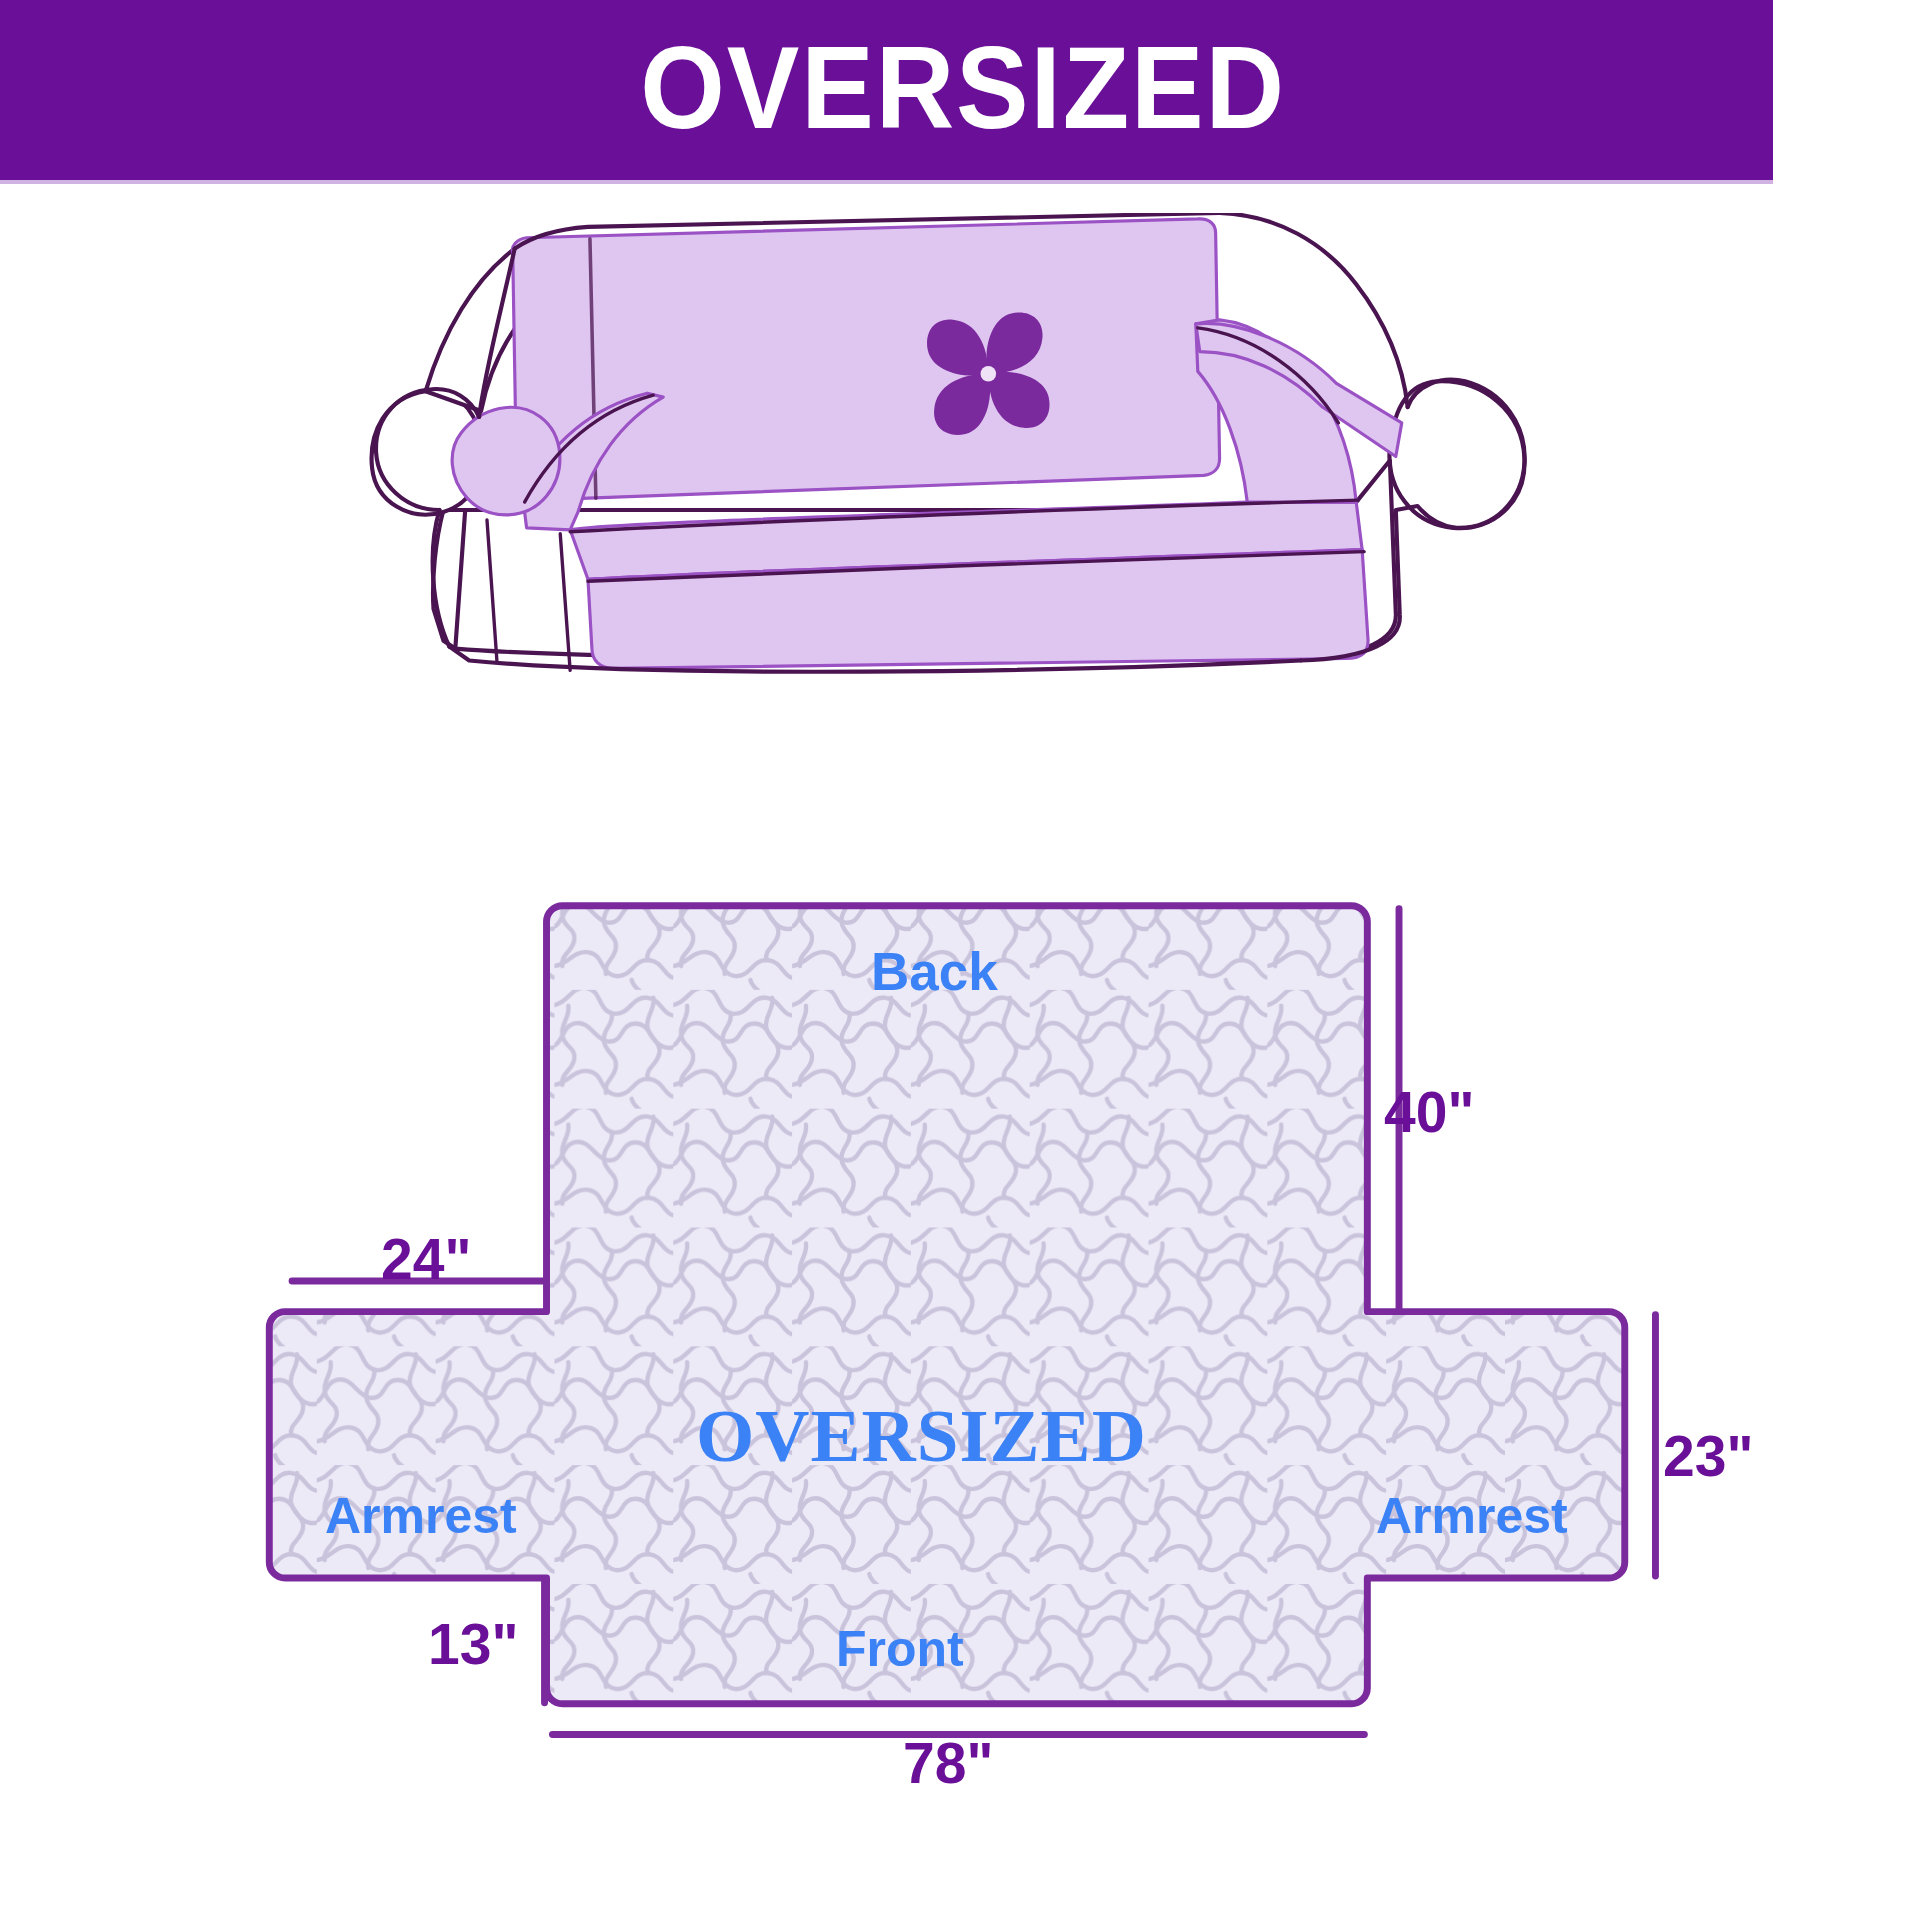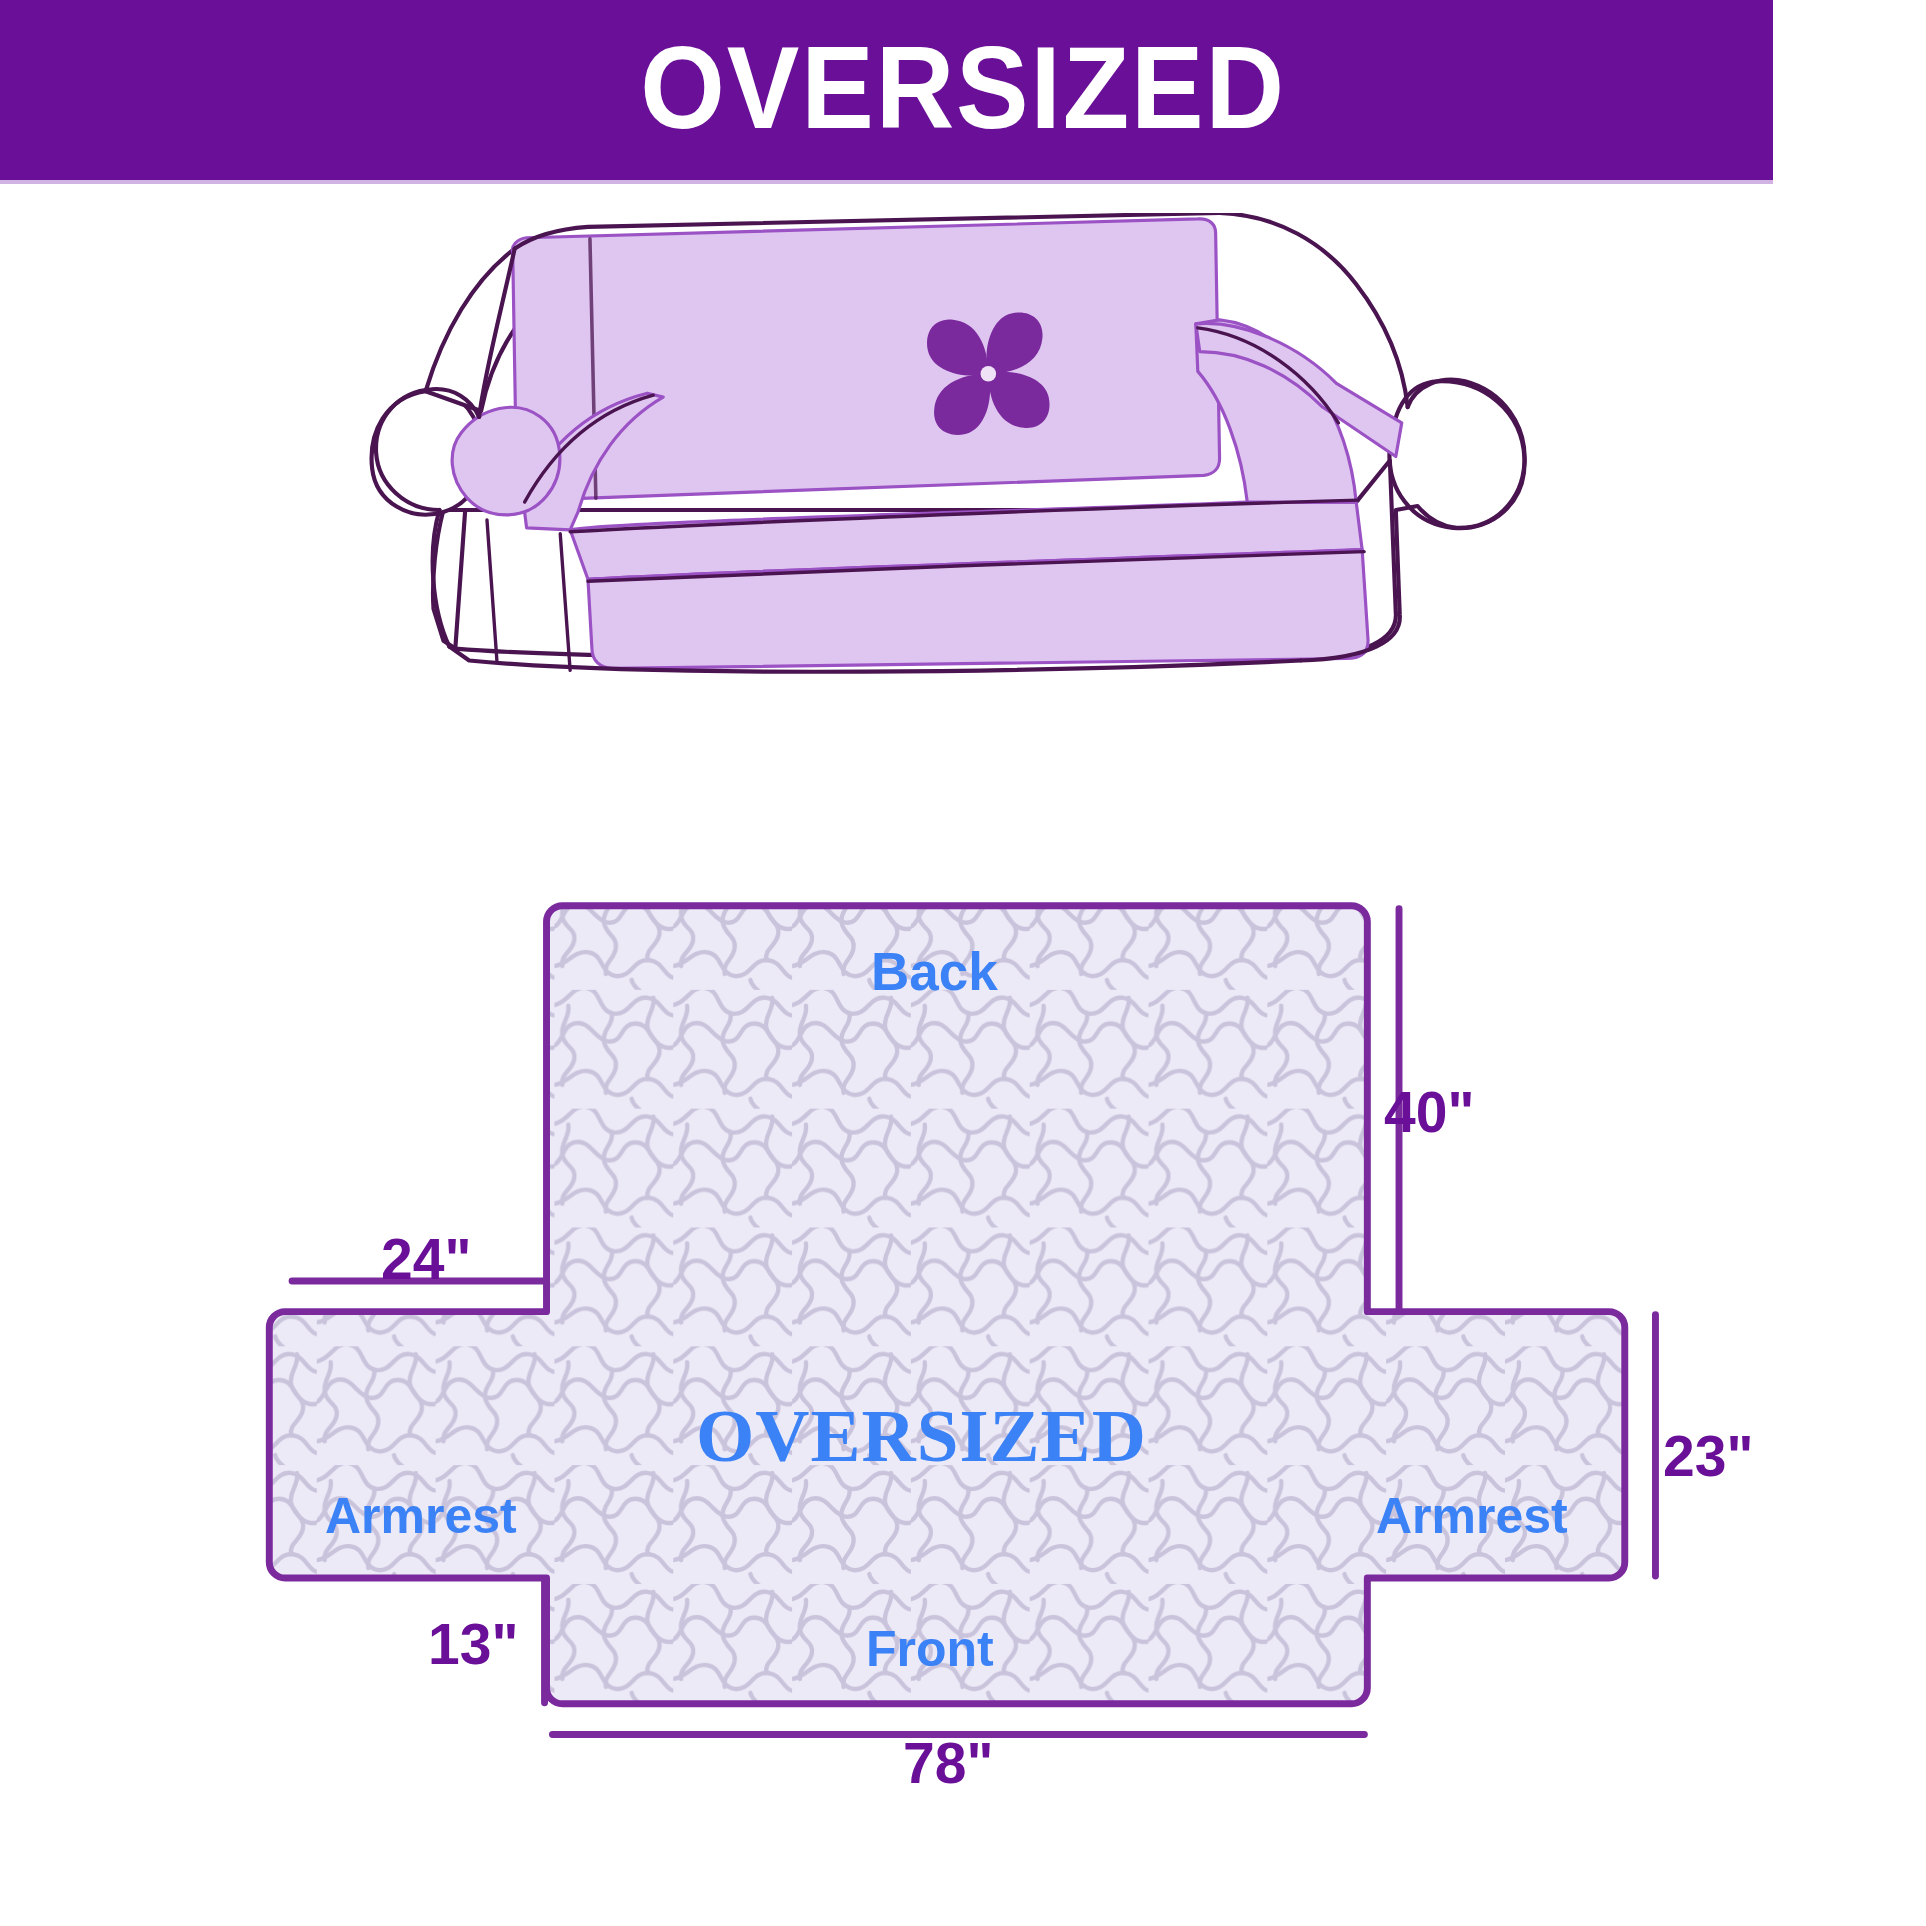--- a/index.html
+++ b/index.html
@@ -89,21 +89,21 @@
     white-space: nowrap;
     line-height: 1;
   }
 
   #label-back      { left: 871px;  top: 945px;  font-size: 53px; }
   #label-oversized { left: 696px;  top: 1398px; font-size: 75px;
                      font-family: "Liberation Serif", serif;
                      letter-spacing: 1px; }
   #label-armrest-left  { left: 325px;  top: 1491px; font-size: 50px; }
   #label-armrest-right { left: 1376px; top: 1491px; font-size: 50px; }
-  #label-front     { left: 866px;  top: 1624px; font-size: 50px; }
+  #label-front     { left: 836px;  top: 1624px; font-size: 50px; }
 
   #dim-40 { left: 1384px; top: 1084px; font-size: 57px; }
   #dim-24 { left: 381px;  top: 1231px; font-size: 57px; }
   #dim-23 { left: 1663px; top: 1428px; font-size: 57px; }
   #dim-13 { left: 428px;  top: 1616px; font-size: 57px; }
   #dim-78 { left: 903px;  top: 1735px; font-size: 57px; }
 </style>
 </head>
 <body>
 

